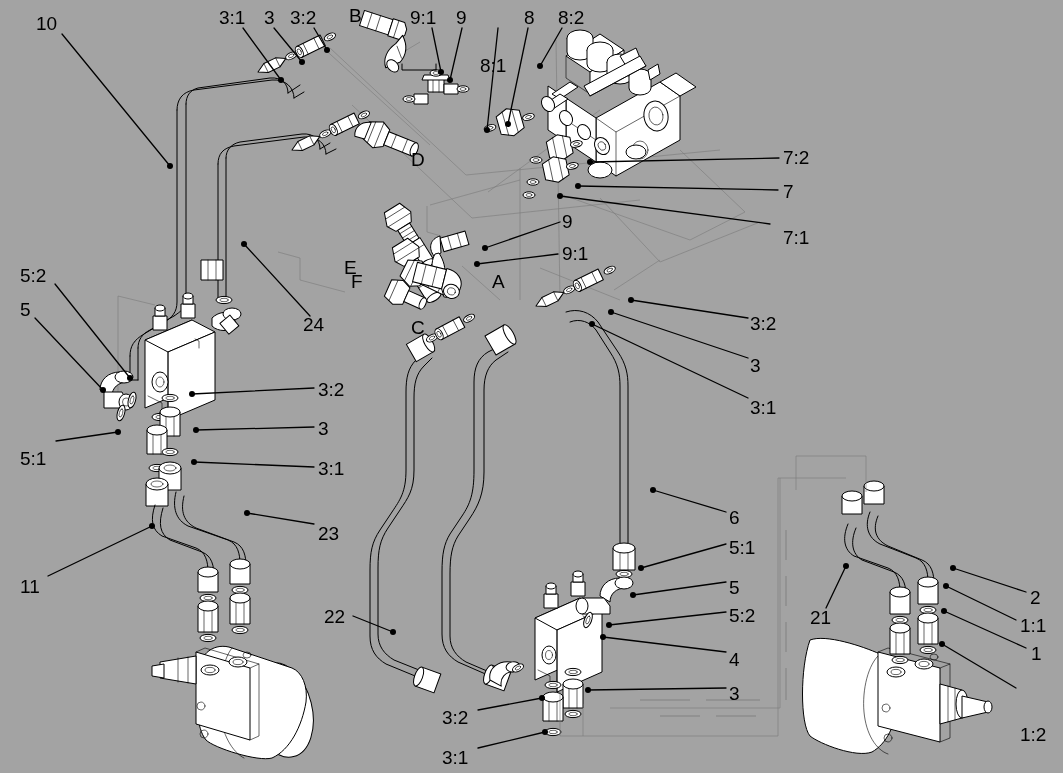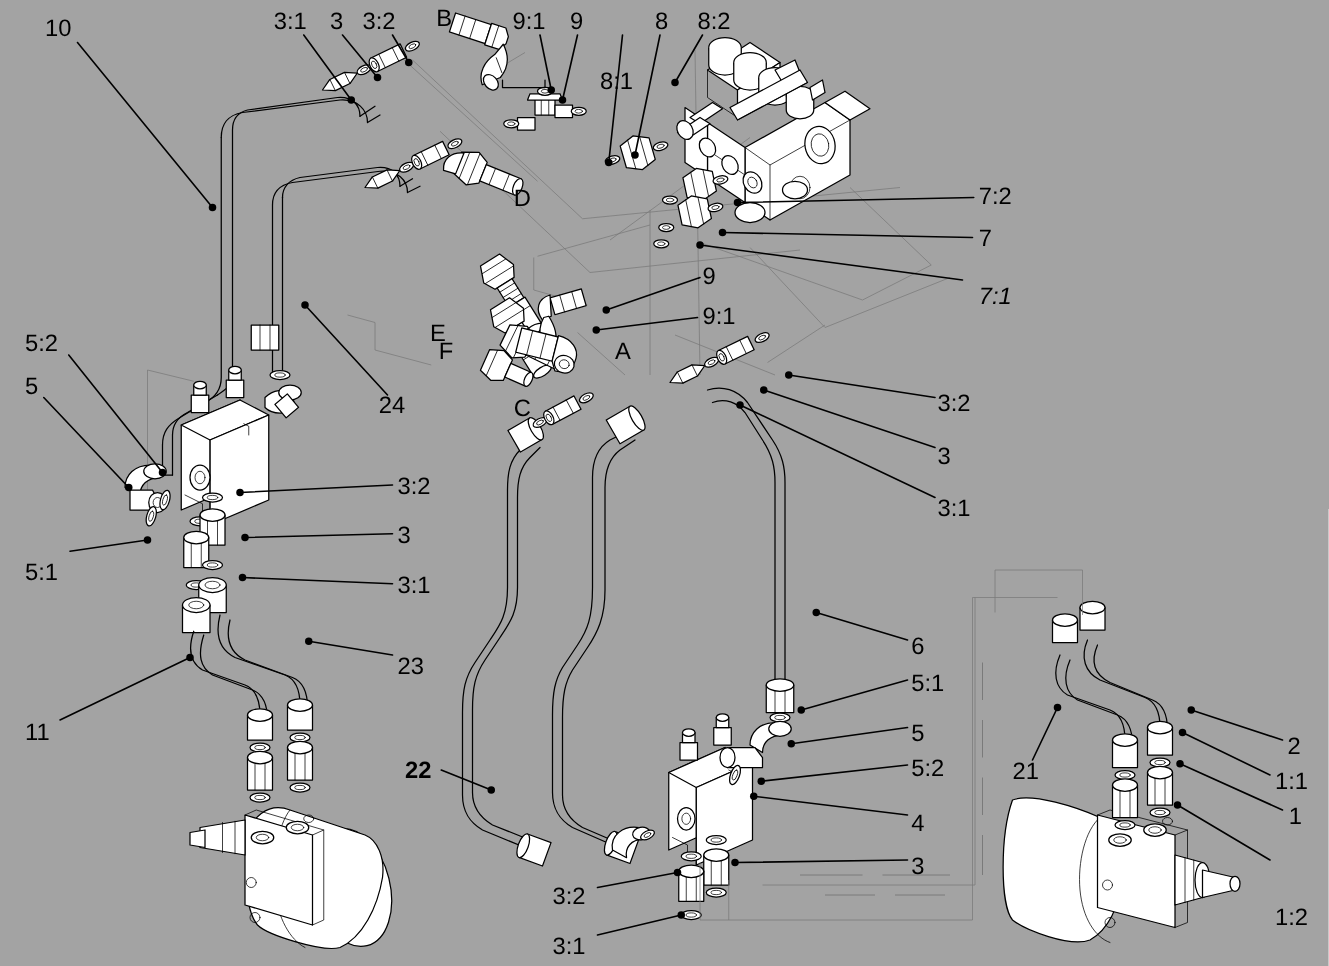--- a/index.html
+++ b/index.html
@@ -654,37 +654,37 @@
       <div class="lbl" style="left: 290px; top: 8px;">3:2</div>
       <div class="lbl" style="left: 349px; top: 6px;">B</div>
       <div class="lbl" style="left: 410px; top: 8px;">9:1</div>
       <div class="lbl" style="left: 456px; top: 8px;">9</div>
       <div class="lbl" style="left: 480px; top: 8px; margin-top: 48px;">8:1</div>
       <div class="lbl" style="left: 524px; top: 8px;">8</div>
       <div class="lbl" style="left: 558px; top: 8px; text-align: center;">8:2</div>
       <div class="lbl" style="left: 411px; top: 150px;">D</div>
       <div class="lbl" style="left: 783px; top: 148px;">7:2</div>
       <div class="lbl" style="left: 783px; top: 182px;">7</div>
-      <div class="lbl" style="left: 783px; top: 228px; font-style: italic;">7:1</div>
+      <div class="lbl" style="left: 783px; top: 228px;">7:1</div>
       <div class="lbl" style="left: 562px; top: 212px;">9</div>
       <div class="lbl" style="left: 562px; top: 244px;">9:1</div>
       <div class="lbl" style="left: 344px; top: 258px;">E</div>
       <div class="lbl" style="left: 492px; top: 272px;">A</div>
       <div class="lbl" style="left: 351px; top: 272px;">F</div>
       <div class="lbl" style="left: 411px; top: 318px;">C</div>
       <div class="lbl" style="left: 20px; top: 266px;">5:2</div>
       <div class="lbl" style="left: 20px; top: 300px;">5</div>
       <div class="lbl" style="left: 303px; top: 315px;">24</div>
       <div class="lbl" style="left: 318px; top: 380px;">3:2</div>
       <div class="lbl" style="left: 318px; top: 419px;">3</div>
       <div class="lbl" style="left: 318px; top: 459px;">3:1</div>
       <div class="lbl" style="left: 20px; top: 449px;">5:1</div>
       <div class="lbl" style="left: 318px; top: 524px;">23</div>
       <div class="lbl" style="left: 20px; top: 577px;">11</div>
-      <div class="lbl" style="left: 324px; top: 607px; font-weight: bold;">22</div>
+      <div class="lbl" style="left: 324px; top: 607px;">22</div>
       <div class="lbl" style="left: 750px; top: 314px;">3:2</div>
       <div class="lbl" style="left: 750px; top: 356px;">3</div>
       <div class="lbl" style="left: 750px; top: 398px;">3:1</div>
       <div class="lbl" style="left: 729px; top: 508px;">6</div>
       <div class="lbl" style="left: 729px; top: 538px;">5:1</div>
       <div class="lbl" style="left: 729px; top: 578px;">5</div>
       <div class="lbl" style="left: 729px; top: 606px;">5:2</div>
       <div class="lbl" style="left: 729px; top: 650px;">4</div>
       <div class="lbl" style="left: 729px; top: 684px;">3</div>
       <div class="lbl" style="left: 442px; top: 708px;">3:2</div>

